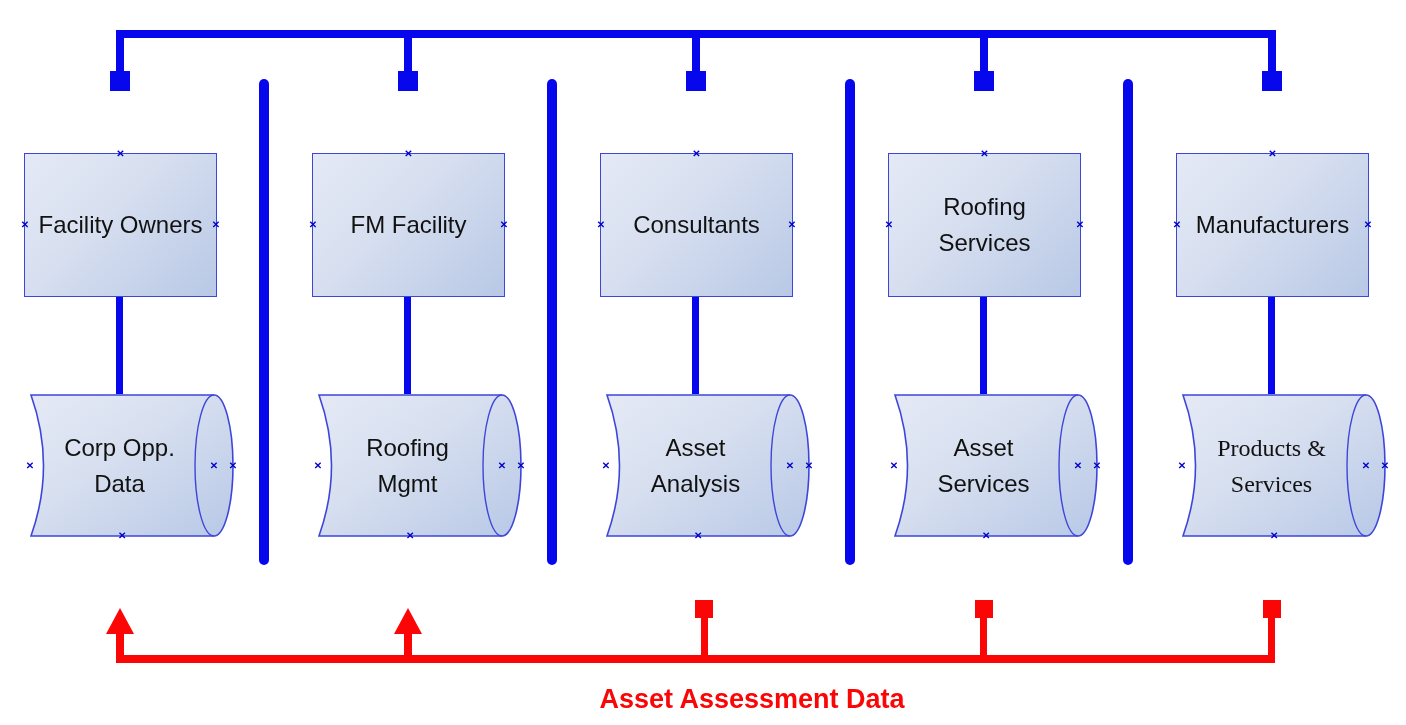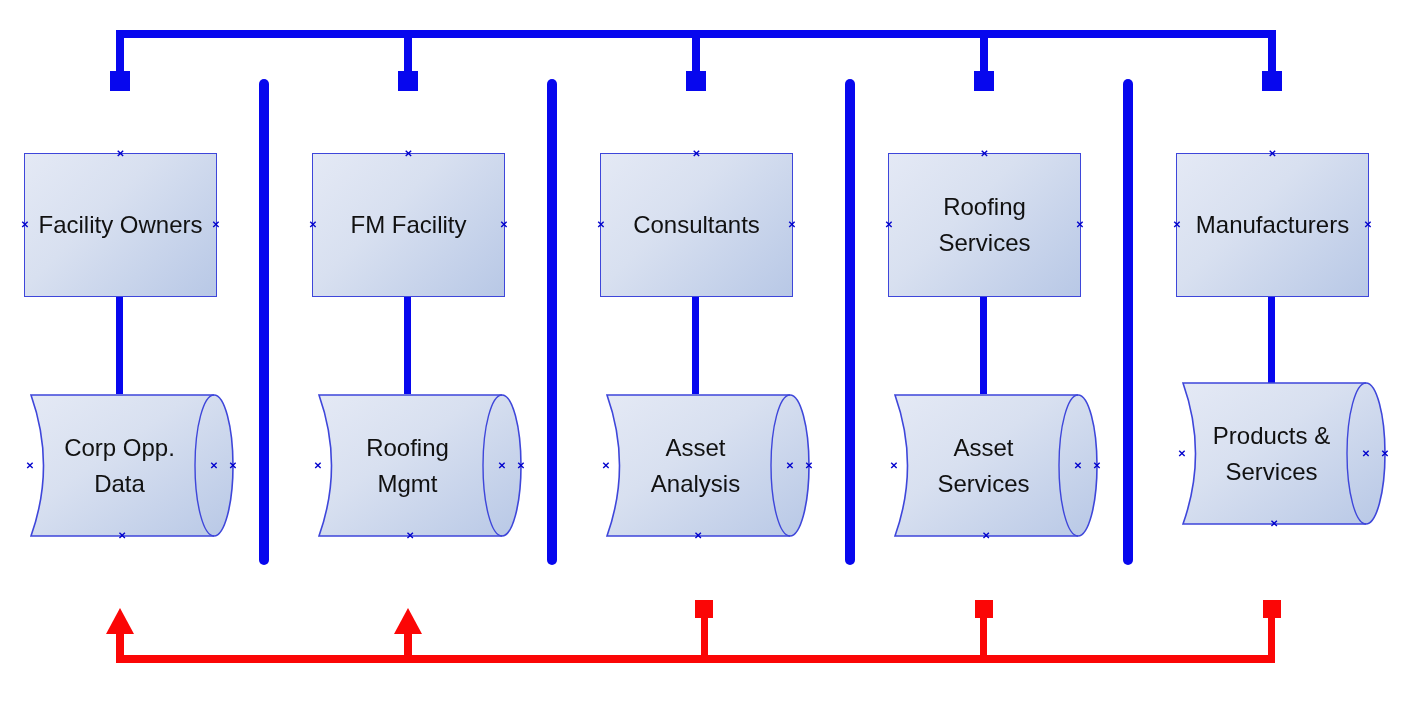--- a/index.html
+++ b/index.html
@@ -177,21 +177,21 @@
       <path class="cyl-body" d="M3 3 L186 3 A19 70.5 0 0 1 186 144 L3 144 Q28 73.5 3 3 Z"></path>
       <path class="cyl-inner" d="M186 3 A19 70.5 0 0 0 186 144"></path>
     </svg>
     <div class="shape-label">Asset
 Services</div>
     <span class="marker" style="left:2px;top:50%;">✕</span>
     <span class="marker" style="left:90.7%;top:50%;">✕</span>
     <span class="marker" style="left:100%;top:50%;">✕</span>
     <span class="marker" style="left:46%;top:98%;">✕</span>
   </div>
-  <div class="abs cyl" style="left:1180px;top:380px;">
+  <div class="abs cyl" style="left:1180px;top:392px;font-family:Liberation Serif, serif;">
     <svg viewBox="0 0 205 147">
       <path class="cyl-body" d="M3 3 L186 3 A19 70.5 0 0 1 186 144 L3 144 Q28 73.5 3 3 Z"></path>
       <path class="cyl-inner" d="M186 3 A19 70.5 0 0 0 186 144"></path>
     </svg>
     <div class="shape-label">Products &amp;
 Services</div>
     <span class="marker" style="left:2px;top:50%;">✕</span>
     <span class="marker" style="left:90.7%;top:50%;">✕</span>
     <span class="marker" style="left:100%;top:50%;">✕</span>
     <span class="marker" style="left:46%;top:98%;">✕</span>
@@ -204,14 +204,15 @@
   <div class="abs arrow-shaft" style="left:404px;top:630px;height:33px;"></div>
   <div class="abs arrow-head" style="left:394px;top:608px;"></div>
 
   <div class="abs stub-red" style="left:701px;top:616px;height:47px;"></div>
   <div class="abs sq-red" style="left:695px;top:600px;"></div>
   <div class="abs stub-red" style="left:980px;top:616px;height:47px;"></div>
   <div class="abs sq-red" style="left:975px;top:600px;"></div>
   <div class="abs stub-red" style="left:1268px;top:616px;height:47px;"></div>
   <div class="abs sq-red" style="left:1263px;top:600px;"></div>
 
+  <div class="abs bottom-label" style="left:752px;top:684px;">Asset Assessment Data</div>
 
 </div>
 
 </body></html>

